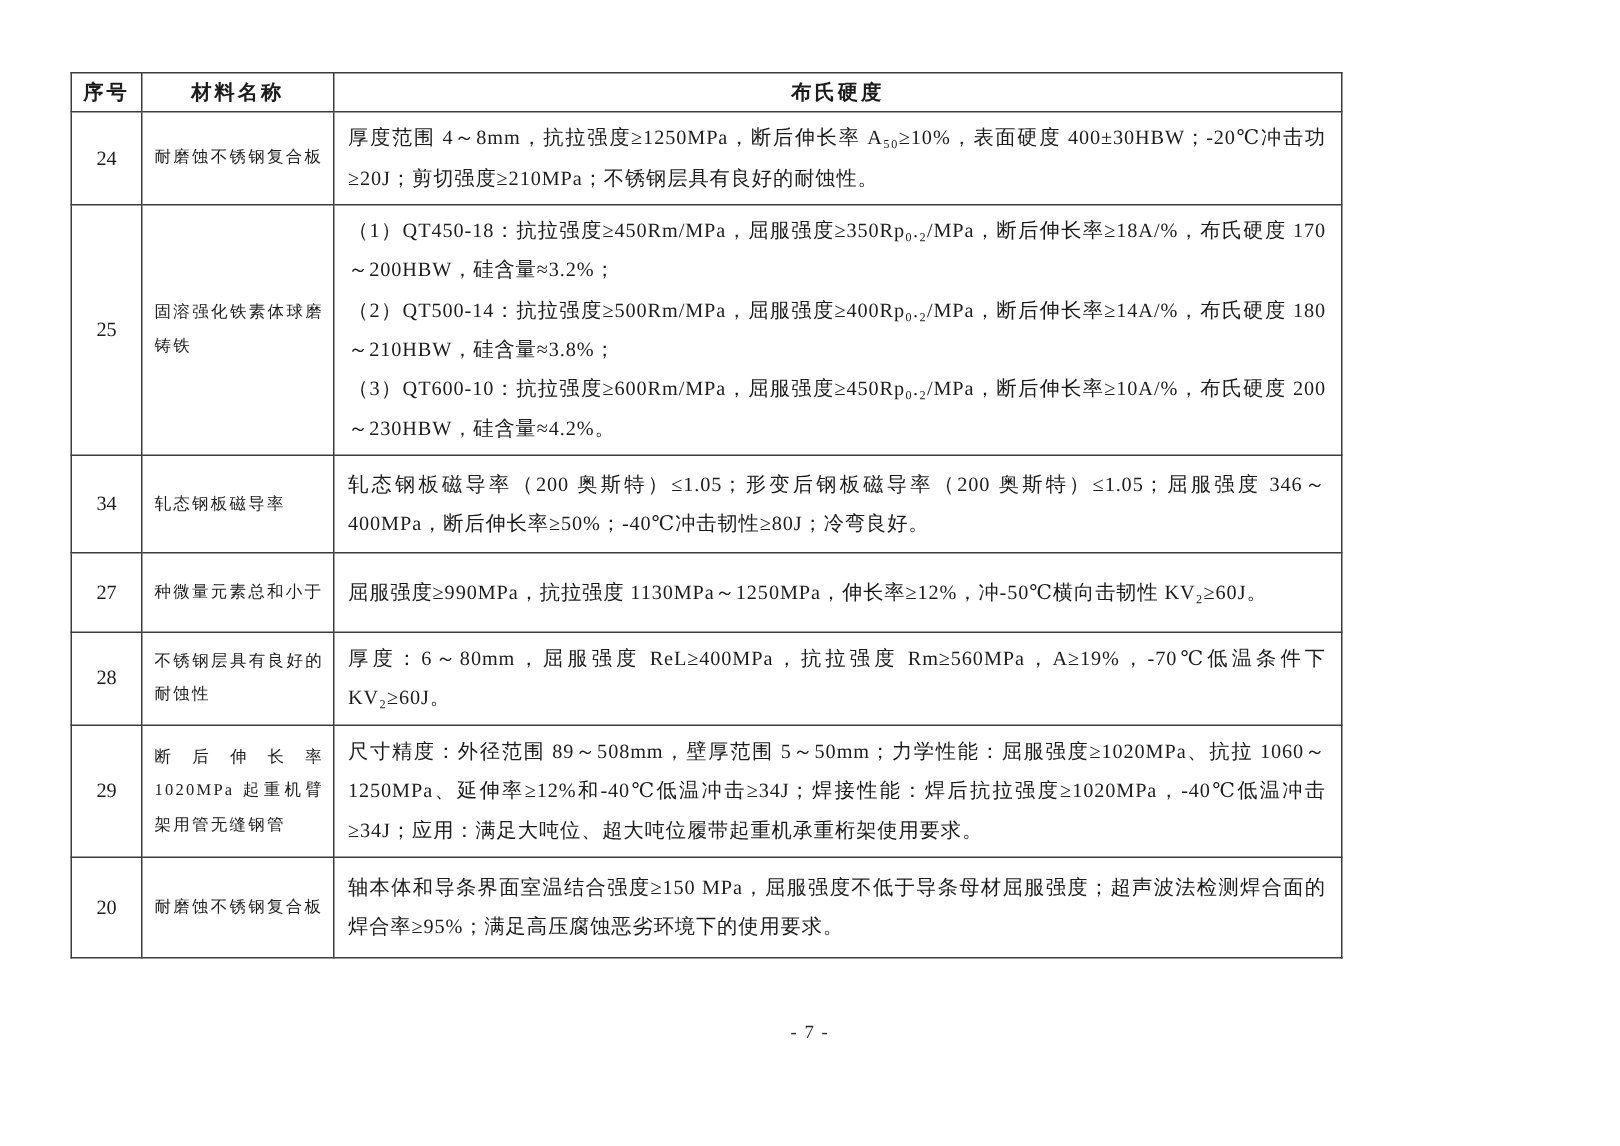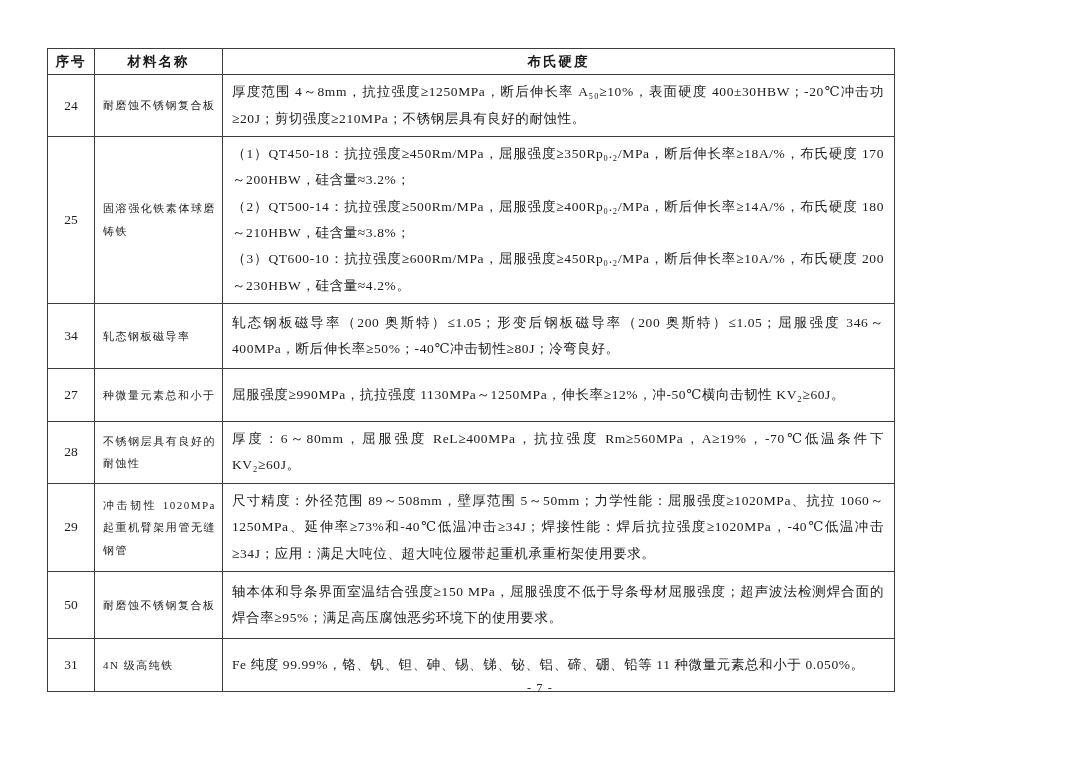--- a/index.html
+++ b/index.html
@@ -120,33 +120,28 @@
   </tr>
 
   <tr>
     <td class="c-no">28</td>
     <td class="c-mat">不锈钢层具有良好的耐蚀性</td>
     <td class="c-req">厚度：6～80mm，屈服强度 ReL≥400MPa，抗拉强度 Rm≥560MPa，A≥19%，-70℃低温条件下 KV₂≥60J。</td>
   </tr>
 
   <tr>
     <td class="c-no">29</td>
-    <td class="c-mat">冲击韧性 1020MPa 起重机臂架用管无缝钢管</td>
-    <td class="c-req">尺寸精度：外径范围 89～508mm，壁厚范围 5～50mm；力学性能：屈服强度≥1020MPa、抗拉 1060～1250MPa、延伸率≥73%和-40℃低温冲击≥34J；焊接性能：焊后抗拉强度≥1020MPa，-40℃低温冲击≥34J；应用：满足大吨位、超大吨位履带起重机承重桁架使用要求。</td>
+    <td class="c-mat">断后伸长率 1020MPa 起重机臂架用管无缝钢管</td>
+    <td class="c-req">尺寸精度：外径范围 89～508mm，壁厚范围 5～50mm；力学性能：屈服强度≥1020MPa、抗拉 1060～1250MPa、延伸率≥12%和-40℃低温冲击≥34J；焊接性能：焊后抗拉强度≥1020MPa，-40℃低温冲击≥34J；应用：满足大吨位、超大吨位履带起重机承重桁架使用要求。</td>
   </tr>
 
   <tr>
-    <td class="c-no">50</td>
+    <td class="c-no">20</td>
     <td class="c-mat">耐磨蚀不锈钢复合板</td>
     <td class="c-req">轴本体和导条界面室温结合强度≥150 MPa，屈服强度不低于导条母材屈服强度；超声波法检测焊合面的焊合率≥95%；满足高压腐蚀恶劣环境下的使用要求。</td>
   </tr>
 
-  <tr>
-    <td class="c-no">31</td>
-    <td class="c-mat">4N 级高纯铁</td>
-    <td class="c-req">Fe 纯度 99.99%，铬、钒、钽、砷、锡、锑、铋、铝、碲、硼、铅等 11 种微量元素总和小于 0.050%。</td>
-  </tr>
 </tbody>
   </table>
 
   <div class="footer">- 7 -</div>
 
 </div>
 
 </body></html>

